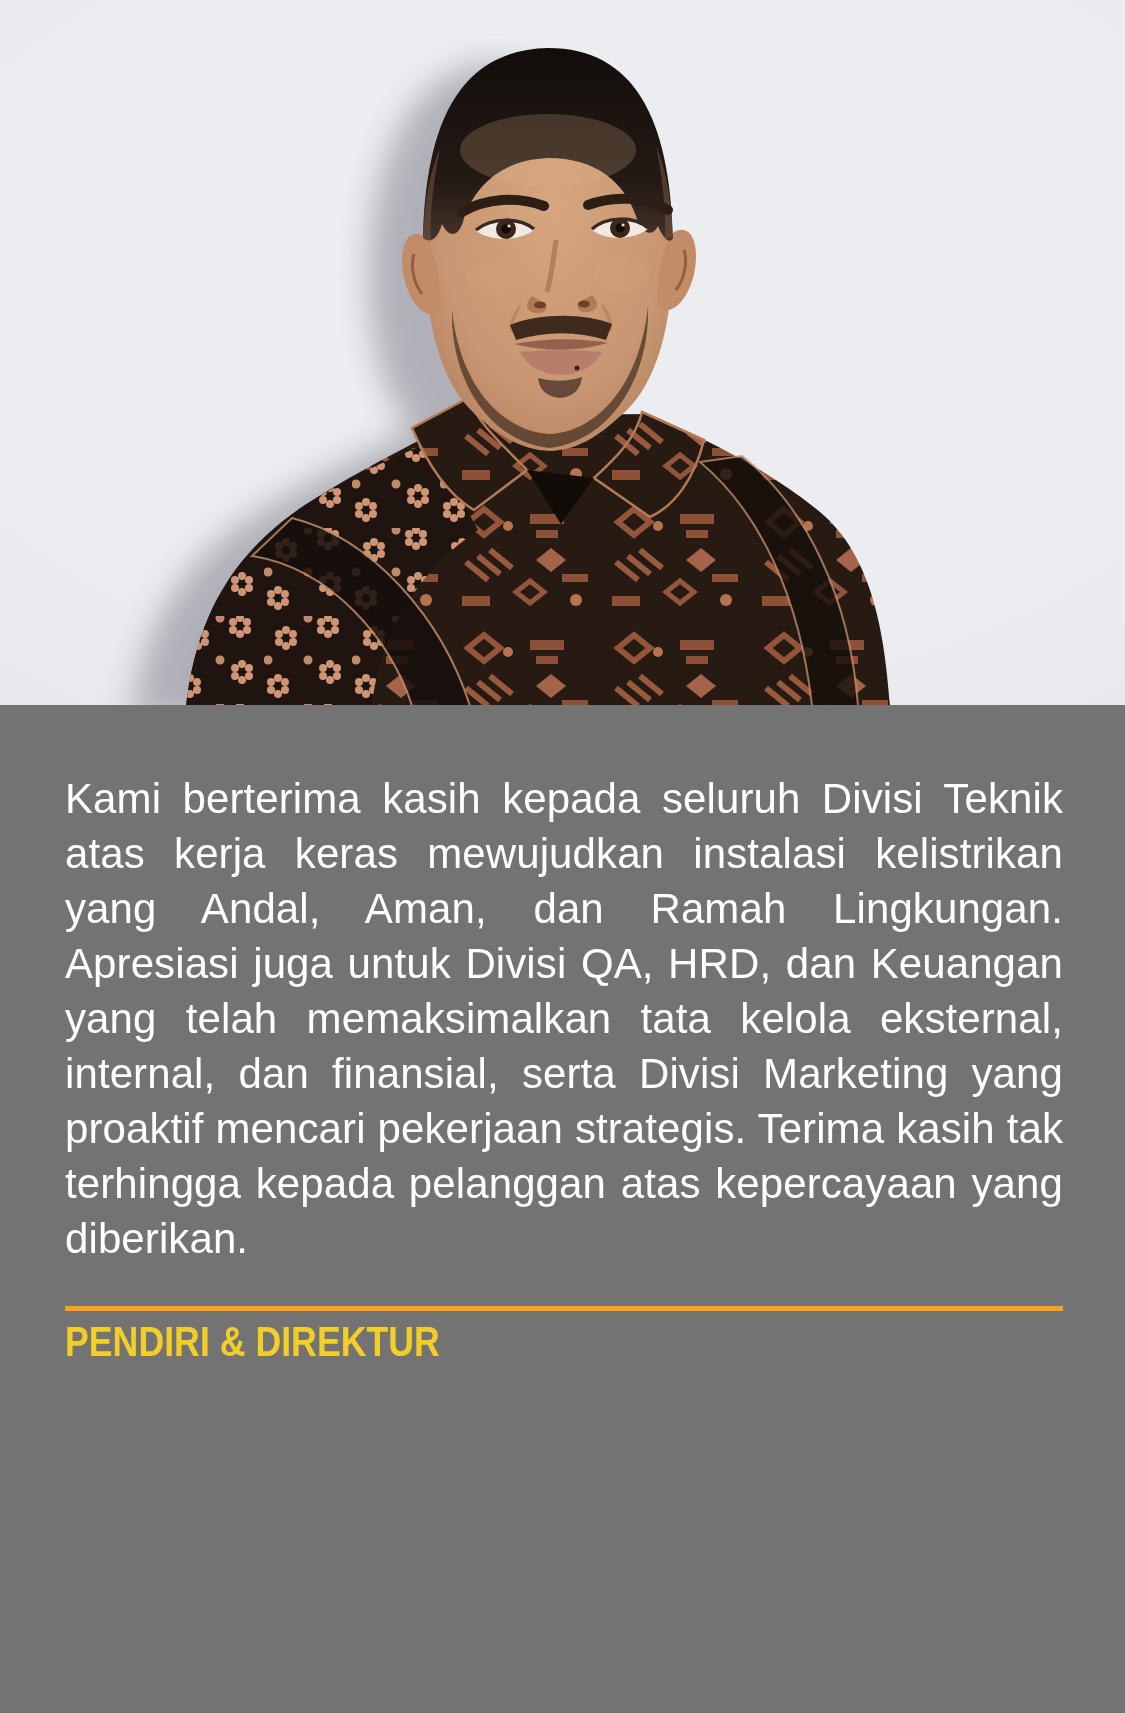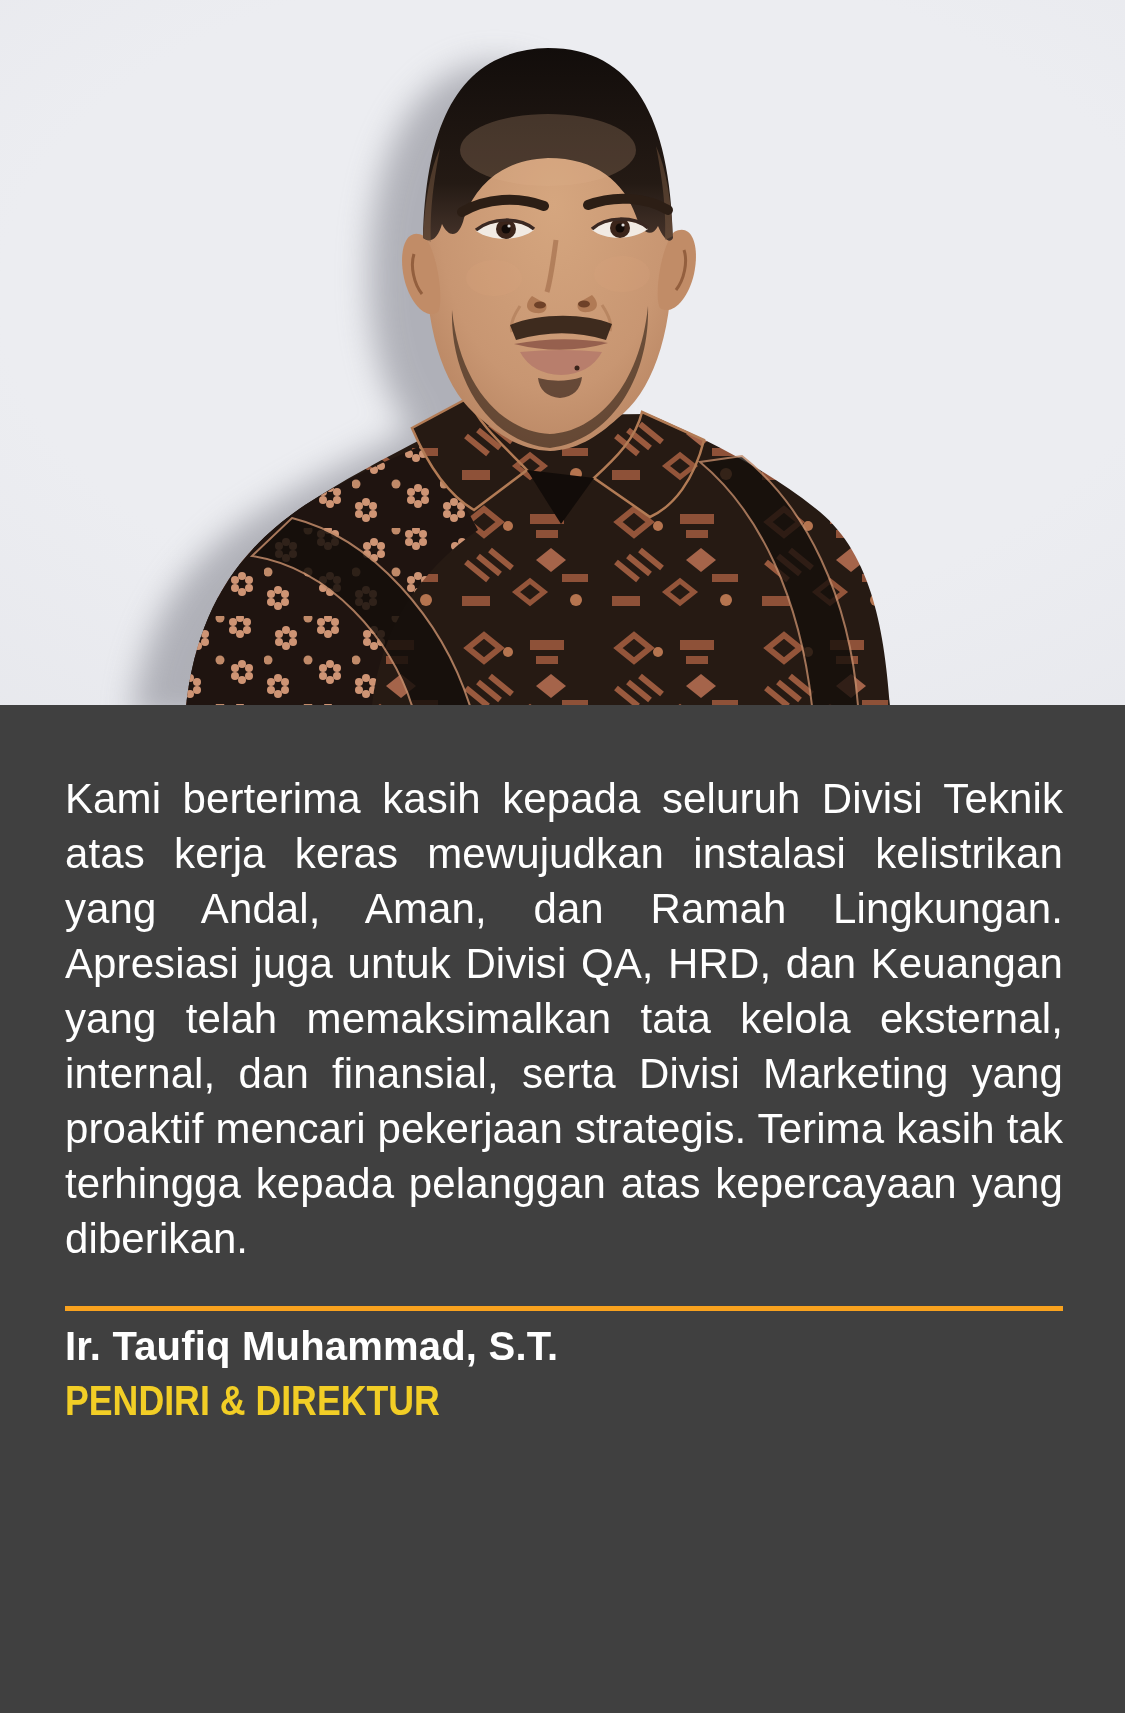--- a/index.html
+++ b/index.html
@@ -18,21 +18,21 @@
     height: 705px;
     background: radial-gradient(130% 120% at 52% 42%, #ECEDF1 40%, #E6E7EC 72%, #DBDCE3 100%);
     overflow: hidden;
   }
   .photo-section svg { position: absolute; left: 0; top: 0; display: block; }
   
   .message-section {
     position: relative;
     width: 100%;
     height: 1008px;
-    background: #404040;
+    background: #737373;
     padding: 66px 62px 0 65px;
   }
   .body-text {
     color: #FFFFFF;
     font-size: 42px;
     line-height: 55px;
     text-align: justify;
     letter-spacing: 0.1px;
   }
   .divider {
@@ -188,17 +188,16 @@
 
       <ellipse cx="548" cy="150" rx="88" ry="36" fill="#E0B28C" opacity="0.22"></ellipse>
       <ellipse cx="494" cy="278" rx="28" ry="18" fill="#DCA97F" opacity="0.18"></ellipse>
       <ellipse cx="622" cy="274" rx="28" ry="18" fill="#DCA97F" opacity="0.18"></ellipse>
     </svg>
   </header>
 
   <section class="message-section">
     <p class="body-text">Kami berterima kasih kepada seluruh Divisi Teknik atas kerja keras mewujudkan instalasi kelistrikan yang Andal, Aman, dan Ramah Lingkungan. Apresiasi juga untuk Divisi QA, HRD, dan Keuangan yang telah memaksimalkan tata kelola eksternal, internal, dan finansial, serta Divisi Marketing yang proaktif mencari pekerjaan strategis. Terima kasih tak terhingga kepada pelanggan atas kepercayaan yang diberikan.</p>
     <div class="divider"></div>
-    <div class="founder-name">Ir. Taufiq Muhammad, S.T.</div>
     <div class="founder-title">PENDIRI &amp; DIREKTUR</div>
   </section>
 
 </div>
 
 </body></html>

